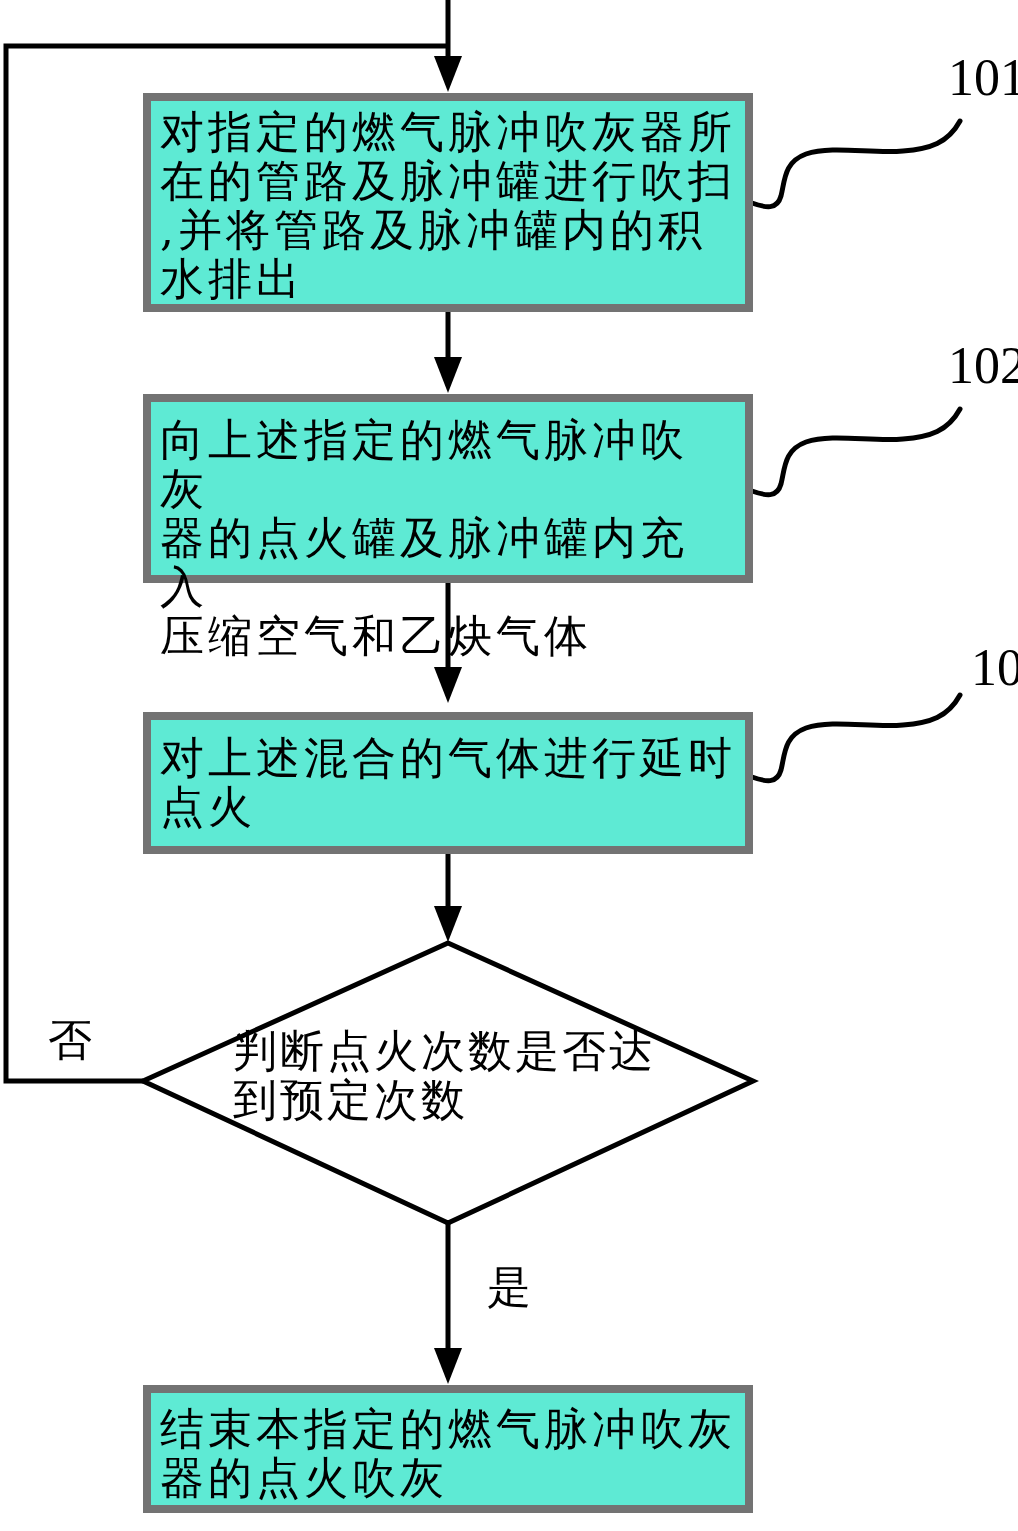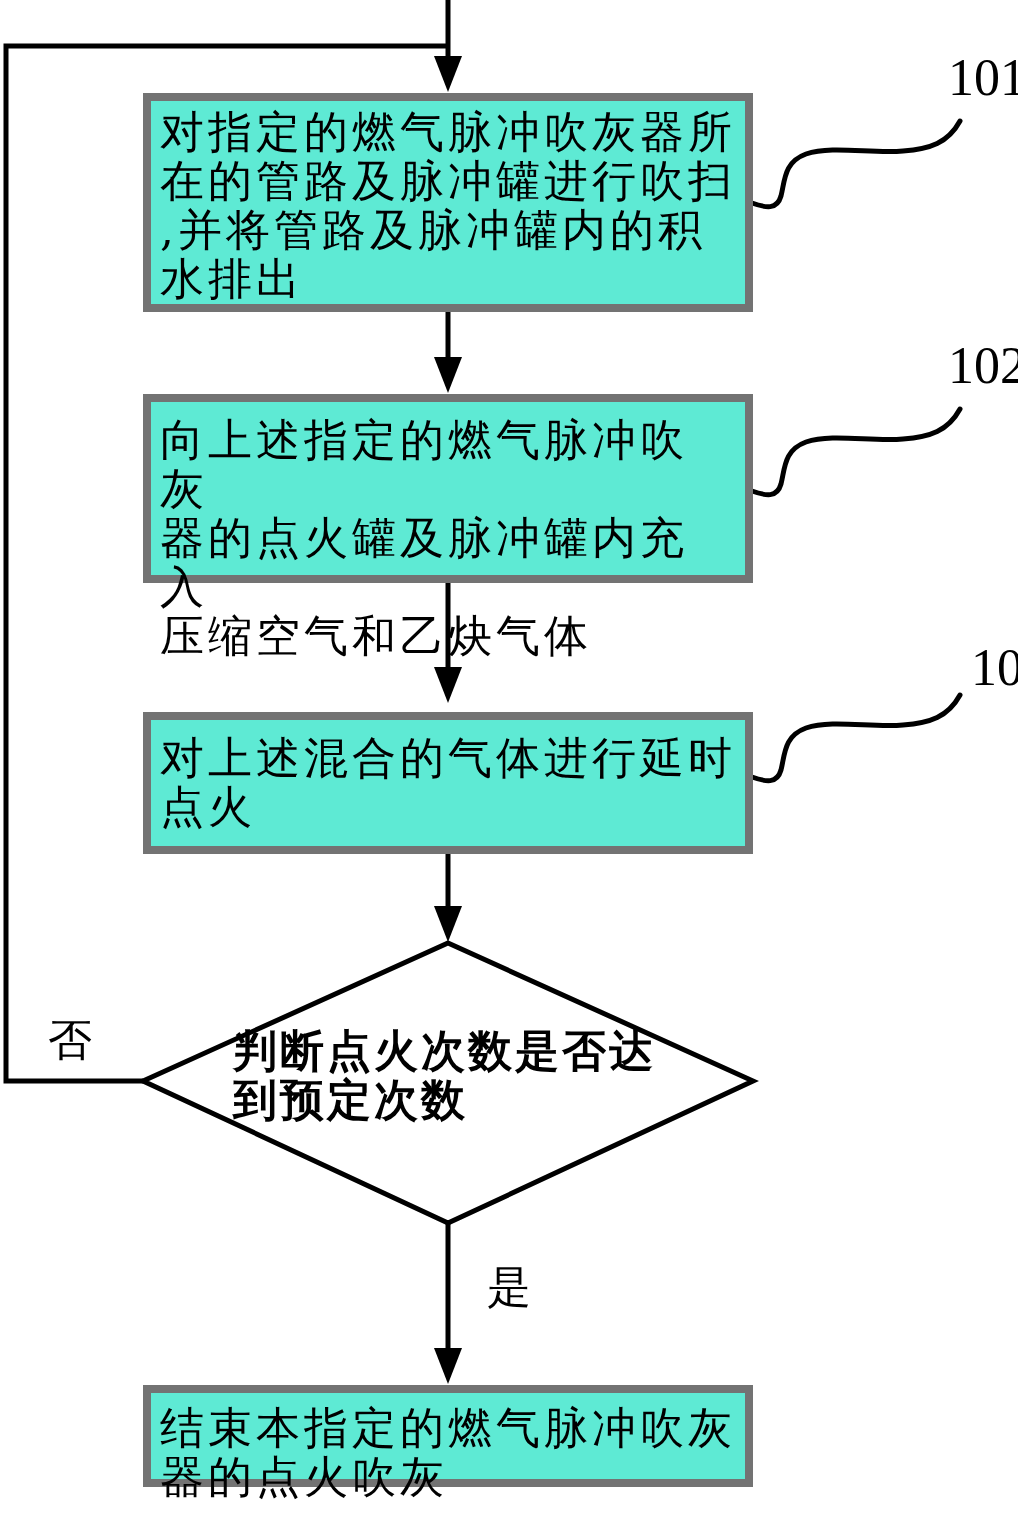--- a/index.html
+++ b/index.html
@@ -21,39 +21,38 @@
     position: absolute;
     left: 143px;
     width: 610px;
     border: 8px solid #737373;
     background: #5eead4;
     box-sizing: border-box;
   }
   #box1 { top: 93px;   height: 219px; }
   #box2 { top: 394px;  height: 189px; }
   #box3 { top: 704px;  height: 142px; margin-top: 8px; }
-  #box4 { top: 1385px; height: 102px; font-family: Liberation Serif, serif; }
+  #box4 { top: 1385px; height: 128px; }
   .node-text {
     font-size: 44px;
     line-height: 49px;
     letter-spacing: 4px;
     white-space: pre-line;
     color: #000000;
   }
   #box1 .node-text { padding: 6px 0 0 9px; }
   #box2 .node-text { padding: 13px 15px 0 9px; }
   #box3 .node-text { padding: 13px 0 0 9px; }
   #box4 .node-text { padding: 11px 0 0 9px; }
   .diamond-text {
     position: absolute;
     left: 233px;
     top: 1026px;
     width: 480px;
     letter-spacing: 3px;
-    font-weight: bold;
   }
   .branch {
     position: absolute;
     font-size: 44px;
     line-height: 48px;
   }
   #noLabel  { left: 48px;  top: 1016px; }
   #yesLabel { left: 487px; top: 1263px; }
   .ref {
     position: absolute;

